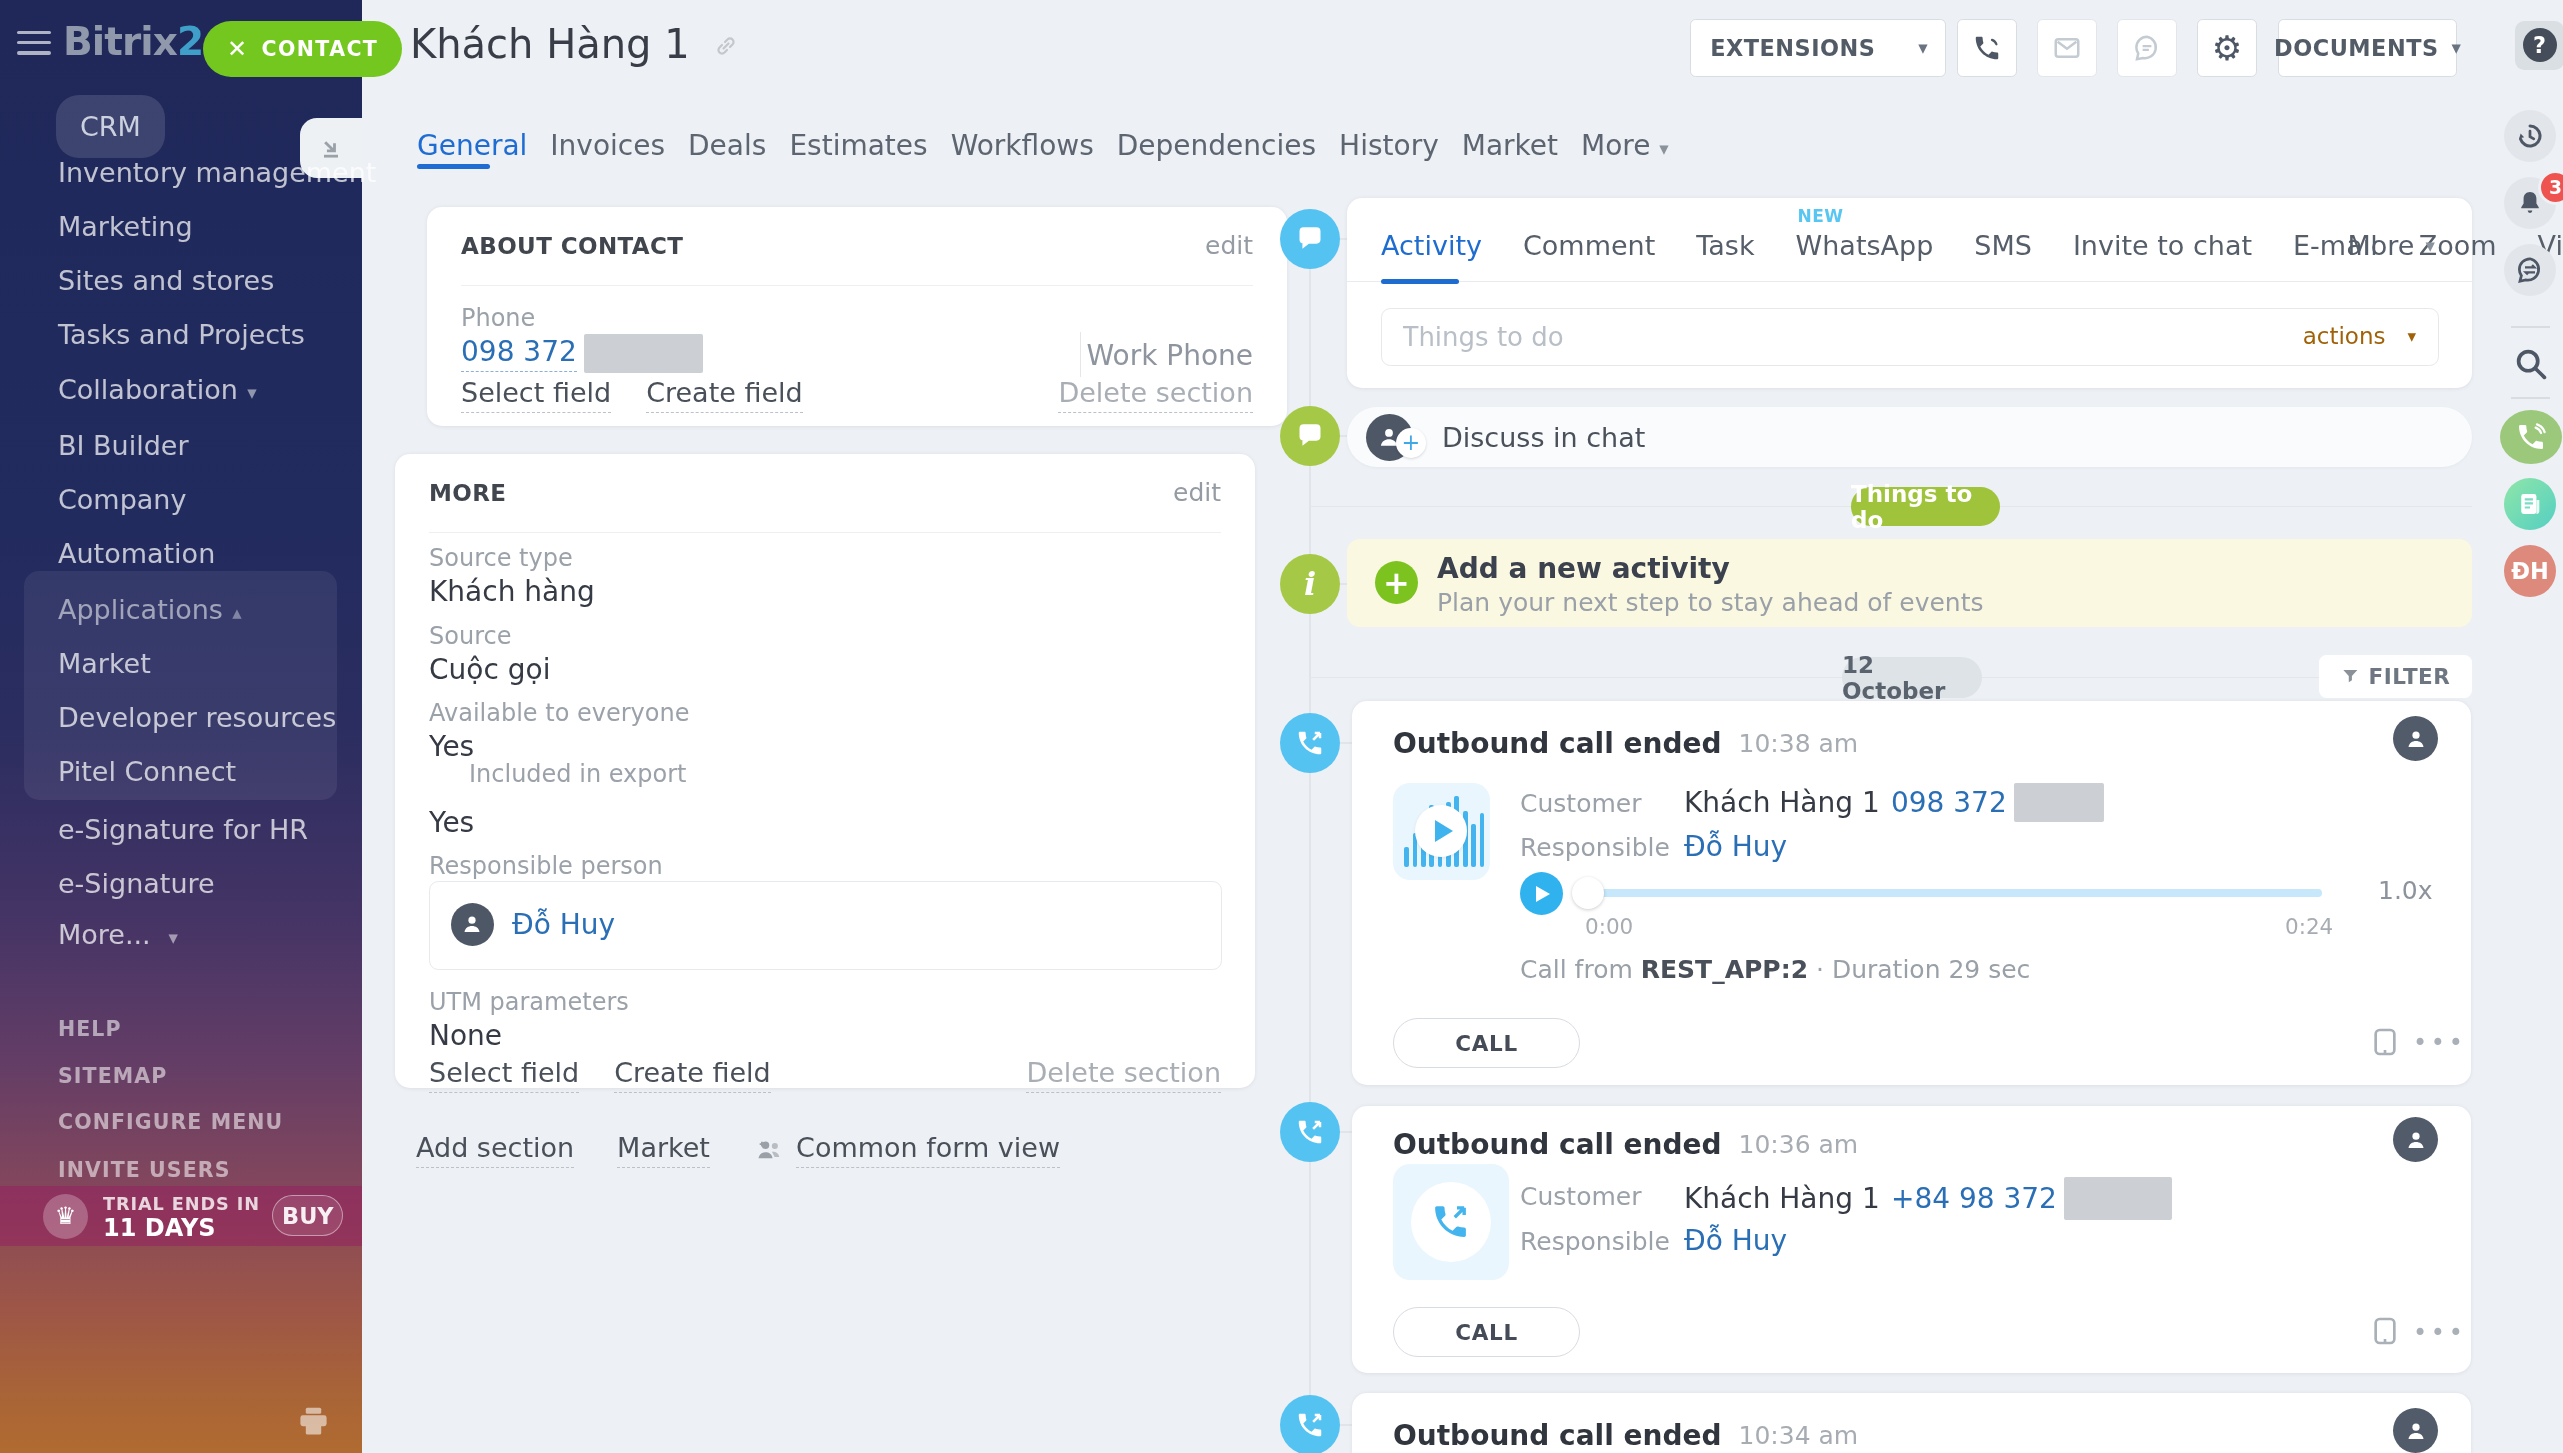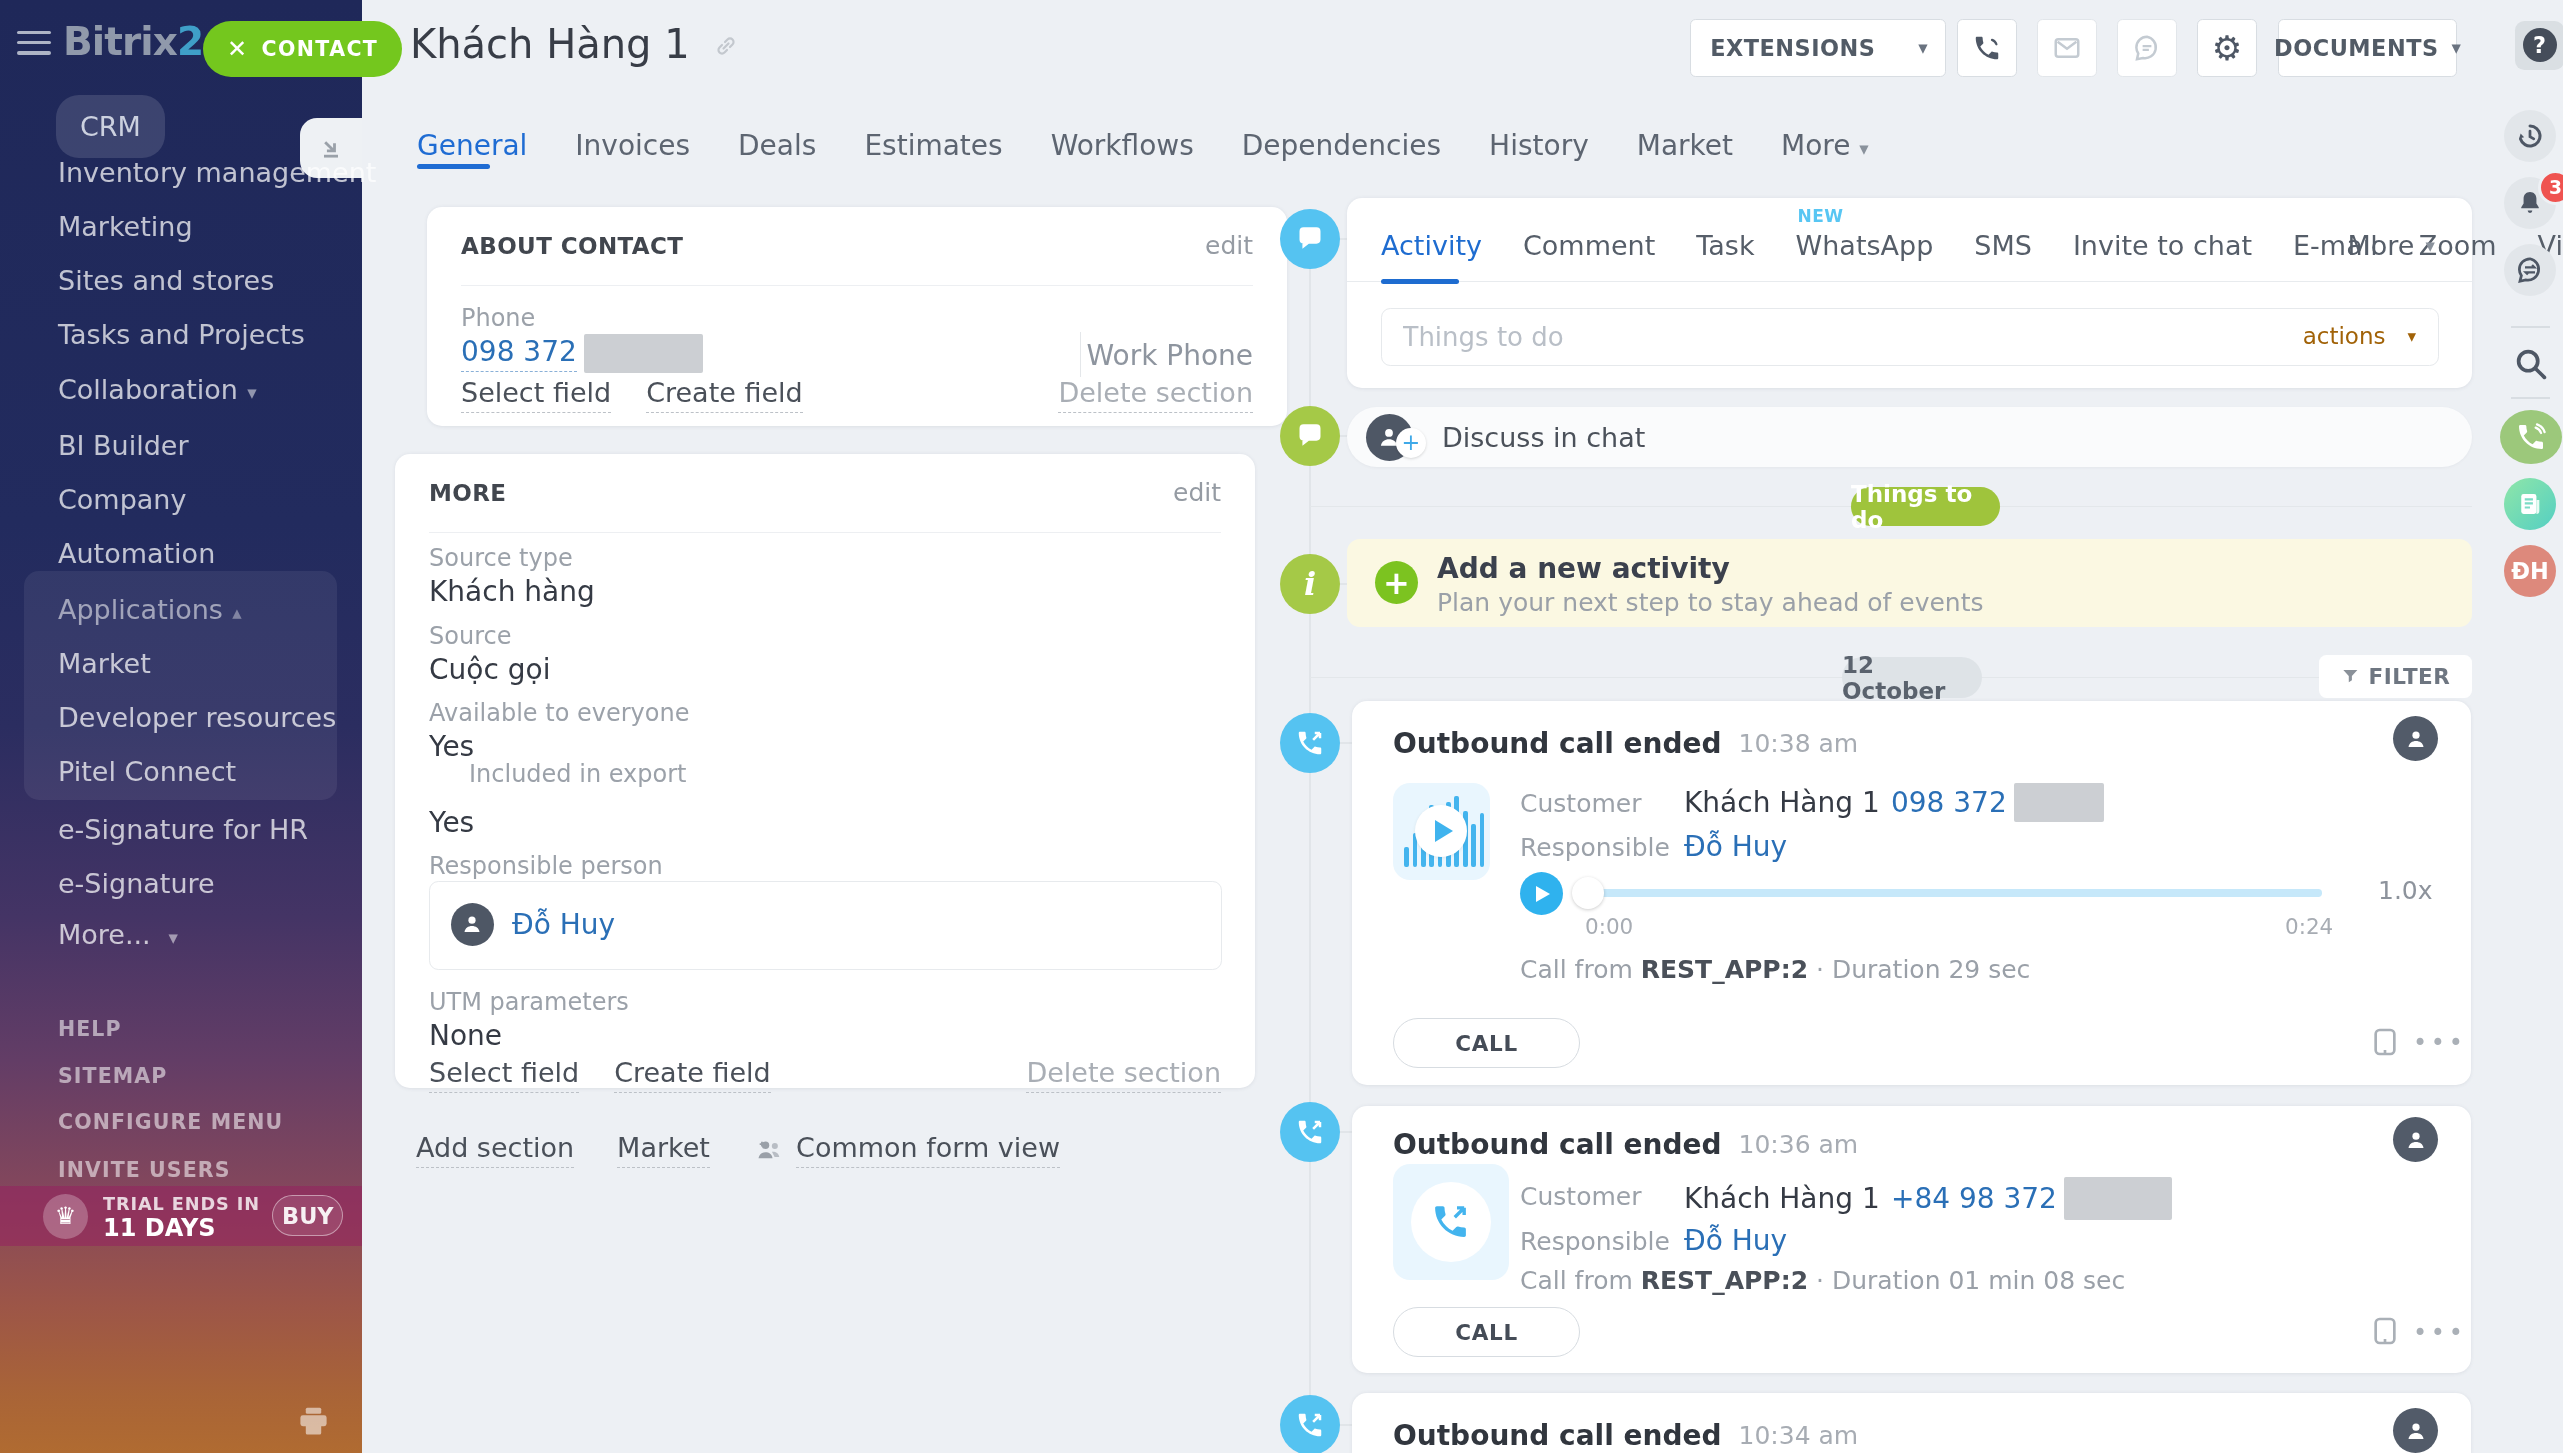--- a/index.html
+++ b/index.html
@@ -50,21 +50,21 @@
   .top-btn { position:absolute; top:18.7px; height:58px; background:#fff; border:1.9px solid #d8dde2; border-radius:5.6px;
     display:flex; align-items:center; justify-content:center; cursor:pointer; }
   .top-btn.dim { border-color:#e2e6ea; }
   .txt-btn { font-size:22.4px; font-weight:bold; color:#525b66; letter-spacing:0.5px; }
   .help-btn { position:absolute; left:2515px; top:20.5px; width:49px; height:49px; border-radius:9.3px; background:#dadfe3;
     display:flex; align-items:center; justify-content:center; }
   .help-inner { width:34px; height:34px; border-radius:50%; background:#454d5a; color:#fff; font-size:22.4px; font-weight:bold;
     display:flex; align-items:center; justify-content:center; }
 
   
-  .main-tabs { position:absolute; left:417px; top:129px; display:flex; gap:48px; font-size:28px; color:#5d6571; }
+  .main-tabs { position:absolute; left:417px; top:129px; display:flex; gap:23px; font-size:28px; color:#5d6571; }
   .main-tabs .tab { cursor:pointer; white-space:nowrap; }
   .main-tabs .tab.active { color:#1f6cd3; }
   .tab-underline { position:absolute; left:417px; top:164px; width:73px; height:4.7px; background:#1f6cd3; border-radius:2.8px; }
 
   
   .card { position:absolute; background:#fff; border-radius:15px; box-shadow:0 0.9px 3.7px rgba(83,92,105,.10); }
   .sec-title { position:absolute; left:34px; top:26px; font-size:23px; font-weight:bold; color:#41464e; letter-spacing:0.4px; }
   .edit-link { position:absolute; right:34px; top:24px; font-size:25px; color:#959ba3; cursor:pointer; }
   .sec-divider { position:absolute; left:34px; right:34px; top:78px; height:0.9px; background:#edeff2; }
   .lbl { font-size:24px; color:#9ba1a9; white-space:nowrap; }
@@ -493,23 +493,20 @@
 
   <div class="abs lbl" style="left:168px;top:76px;font-size:25px;">Customer</div>
   <div class="abs flex" style="left:332px;top:71px;">
     <span class="val">Khách Hàng 1</span>
     <span class="blue" style="font-size:28px;margin-left:11.2px;cursor:pointer;">+84 98 372</span>
     <span class="redact" style="width:108px;height:43px;margin-left:7.5px;"></span>
   </div>
   <div class="abs lbl" style="left:168px;top:121px;font-size:25px;">Responsible</div>
   <div class="abs blue" style="left:332px;top:118px;font-size:28px;cursor:pointer;">Đỗ Huy</div>
 
-  <div class="abs info-line" style="left:168px;top:160px;">
-    <span>Call from</span> <b>REST_APP:2</b> <span>·</span> <span>Duration 01 min 08 sec</span>
-  </div>
 
   <div class="call-btn" style="left:41px;top:201px;">
       <span>CALL</span>
     </div>
   <div class="abs" style="left:1017px;top:209px;">
     <svg width="32" height="32" viewBox="0 0 24 24">
         <rect x="5" y="3" width="14" height="18" rx="3" fill="none" stroke="#aab0b7" stroke-width="2"></rect>
         <path d="M12 21v-3" stroke="#aab0b7" stroke-width="2"></path>
       </svg>
   </div>

